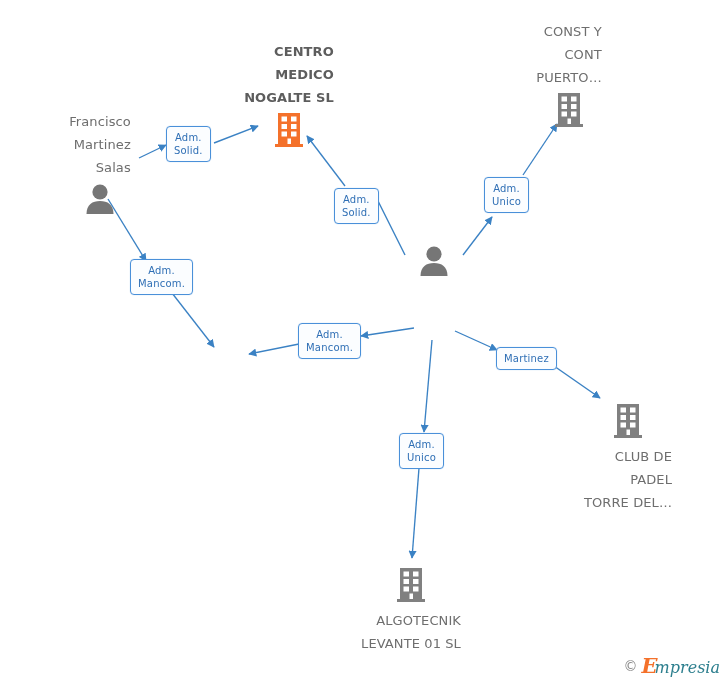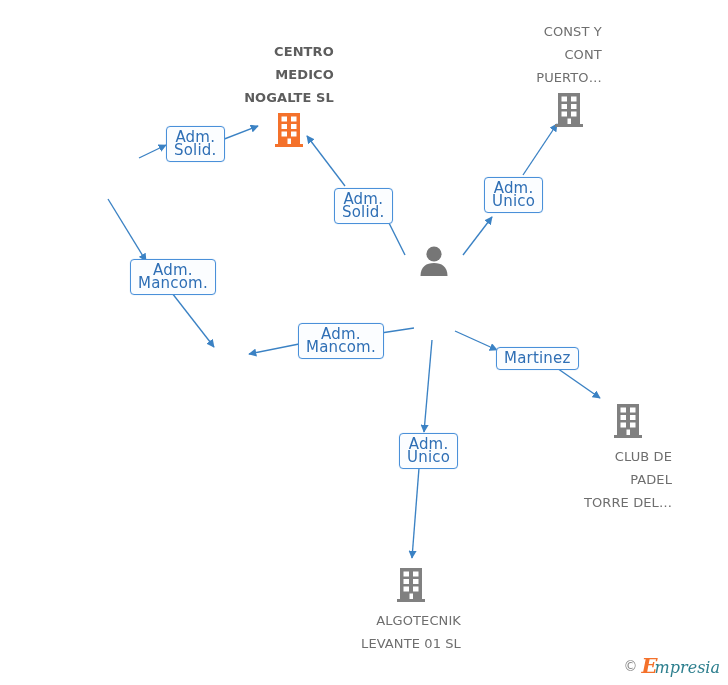--- a/index.html
+++ b/index.html
@@ -28,21 +28,21 @@
 
   .person .node-label{margin-bottom:4px;}
 
   
   .edge-label{
     position:absolute;
     background:#fbfdff;
     border:1.3px solid #4a90d9;
     border-radius:4px;
     color:#2f6fb5;
-    font-size:15px;
+    font-size:10px;
     line-height:13px;
     text-align:center;
     padding:4px 7px;
     white-space:pre-line;
     box-shadow:0 0 0 .5px rgba(74,144,217,.12);
     letter-spacing:.2px;
   }
 
   
   #watermark{
@@ -131,20 +131,31 @@
           <rect x="6.5" y="11" width="5.5" height="5"></rect>
           <rect x="16" y="11" width="5.5" height="5"></rect>
           <rect x="6.5" y="18.5" width="5.5" height="5"></rect>
           <rect x="16" y="18.5" width="5.5" height="5"></rect>
           <rect x="12.5" y="25.5" width="3.5" height="5.5"></rect>
         </g>
       </svg>
     </span>
   </div>
 
+  <div class="node person" style="left:45px;top:110px;width:110px;">
+    <div class="node-label">Francisco
+Martinez
+Salas</div>
+    <span class="node-icon">
+      <svg width="30" height="31" viewBox="0 0 30 31" xmlns="http://www.w3.org/2000/svg">
+        <circle cx="15" cy="9" r="7.6" fill="#767676"></circle>
+        <path d="M 1.5 31 C 1.5 21.5 7.5 18 15 18 C 22.5 18 28.5 21.5 28.5 31 Z" fill="#767676"></path>
+      </svg>
+    </span>
+  </div>
 
   <div class="node person" style="left:379px;top:245px;width:110px;">
     <span class="node-icon">
       <svg width="30" height="31" viewBox="0 0 30 31" xmlns="http://www.w3.org/2000/svg">
         <circle cx="15" cy="9" r="7.6" fill="#767676"></circle>
         <path d="M 1.5 31 C 1.5 21.5 7.5 18 15 18 C 22.5 18 28.5 21.5 28.5 31 Z" fill="#767676"></path>
       </svg>
     </span>
   </div>
 

